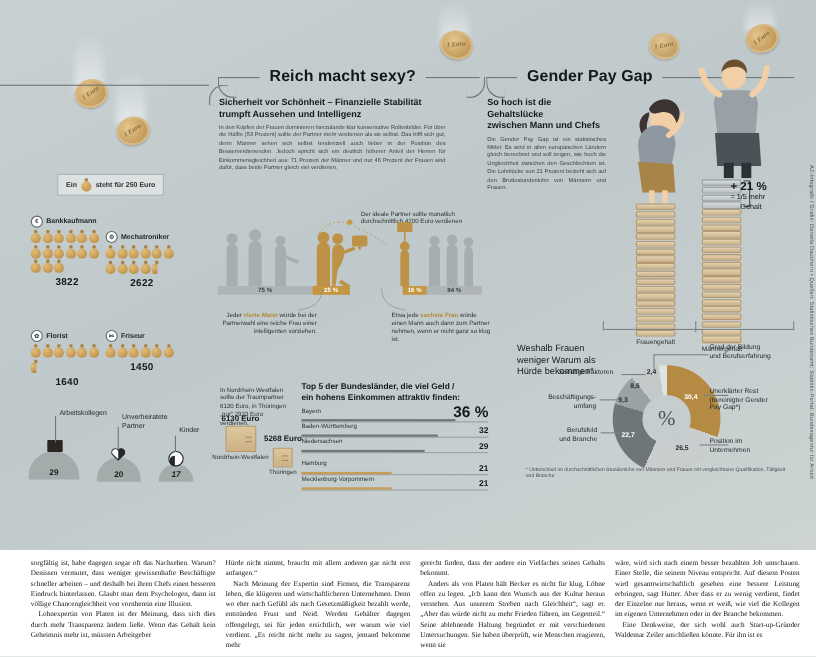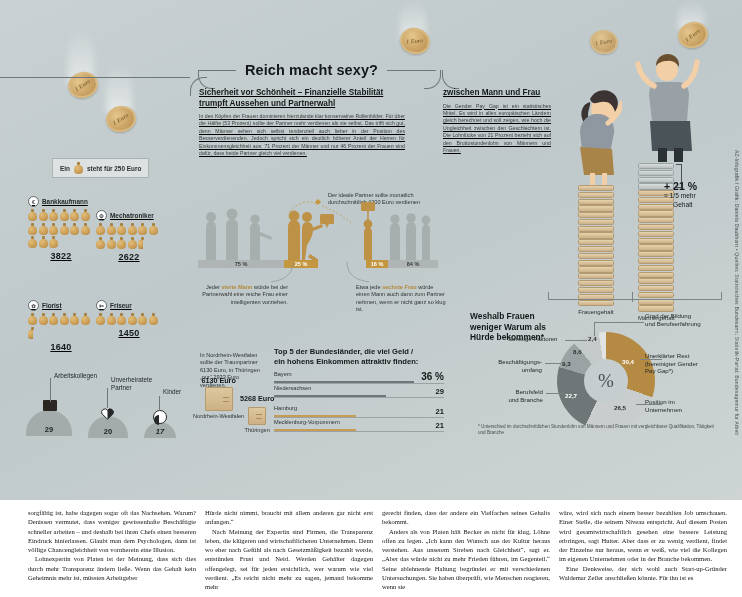--- a/index.html
+++ b/index.html
@@ -12,21 +12,21 @@
   
   #info{
     position:absolute;left:0;top:0;width:742px;height:500px;
     background:linear-gradient(155deg,#c9d1d2 0%,#bfc8ca 45%,#cdd4d3 100%);
     overflow:hidden;
   }
   #newsblock{
     position:absolute;left:0;top:500px;width:742px;height:97px;
     background:#ffffff;overflow:hidden;
   }
-  .col{position:absolute;text-decoration:underline;}
+  .col{position:absolute;}
   .body-t{font-size:5.2px;line-height:7.4px;color:#3c4243;text-align:justify;}
   .sub-h{font-size:8.2px;line-height:10.5px;font-weight:bold;color:#16191a;}
 
   
   .sect-head{position:absolute;display:flex;align-items:center;text-align:center;}
   .sect-head .rule{height:1px;background:#6d7678;flex:0 0 auto;}
   .sect-head .ttl{
     font-size:14.5px;font-weight:bold;color:#15181a;
     padding:0 9px;white-space:nowrap;letter-spacing:.1px;
   }
@@ -53,21 +53,21 @@
     border-radius:50% 50% 45% 45%;}
   .bag.half .body{width:4.5px;border-radius:50% 0 0 45%;}
 
   
   #legend{position:absolute;left:52px;top:158px;
     background:rgba(255,255,255,.42);border:1px solid rgba(130,140,142,.55);
     padding:3px 7px;display:flex;align-items:center;gap:4px;
     font-size:6.4px;font-weight:bold;color:#2b2f30;}
 
   
-  .job{position:absolute;text-decoration:underline;}
+  .job{position:absolute;}
   .job-hd{display:flex;align-items:center;gap:3px;margin-bottom:2px;}
   .job-ic{width:9px;height:9px;border-radius:50%;background:#fff;
     border:1px solid #5f6769;display:flex;align-items:center;justify-content:center;
     font-size:5.5px;color:#43494b;font-weight:bold;}
   .job-nm{font-size:6.4px;font-weight:bold;color:#1f2324;}
   .bags{width:66px;display:flex;flex-wrap:wrap;gap:1.5px;}
   .job-val{font-size:9px;font-weight:bold;color:#15181a;text-align:center;width:66px;margin-top:3px;letter-spacing:.3px;}
 
   
   .dome{position:absolute;}
@@ -90,51 +90,51 @@
   .callout b{color:#b4893a;}
 
   
   #top5{position:absolute;left:274px;top:347px;width:170px;}
   #top5 .t-h{font-size:7.6px;font-weight:bold;color:#15181a;line-height:9.6px;margin-bottom:4px;}
   .t-row{position:relative;height:13px;border-bottom:1px solid #9aa2a3;}
   .t-row .nm{position:absolute;left:0;top:0.5px;font-size:5.6px;color:#2c3132;}
   .t-row .bar{position:absolute;left:0;bottom:0;height:2.6px;background:#6f7779;}
   .t-row.gold .bar{background:#c79c55;}
   .t-row .vl{position:absolute;right:0;bottom:1.5px;font-size:7.6px;font-weight:bold;color:#15181a;}
-  .t-row.first .vl{font-size:10px;}
+  .t-row.first .vl{font-size:14px;}
 
   
   .wallet{position:absolute;}
   .wallet .w{background:linear-gradient(180deg,#ddc79e,#cdb184);border:1px solid #b59a6d;border-radius:1px;position:relative;}
   .wallet .w:after{content:"";position:absolute;right:3px;top:40%;width:6px;height:3px;
     border-top:1px solid #a98d5e;border-bottom:1px solid #a98d5e;}
   .wallet .wl{font-size:5.6px;color:#2c3132;text-align:center;margin-top:2px;}
   .wallet .wv{font-size:7.2px;font-weight:bold;color:#15181a;text-align:center;margin-bottom:2px;}
 
   
   .stack{position:absolute;}
   .stack .cn{height:4.2px;background:linear-gradient(180deg,#e6d3ae,#cbb189);
              border:.5px solid #b49a72;border-radius:1.5px;margin-bottom:.6px;}
   .stack .cn.grey{background:linear-gradient(180deg,#d9dcdc,#b9bfc0);border-color:#9aa1a2;}
   .stack .sl{font-size:6px;color:#2a2f30;text-align:center;margin-top:3px;}
 
-  #plus21{position:absolute;left:664px;top:180px;font-size:10.5px;font-weight:bold;color:#15181a;}
+  #plus21{position:absolute;left:664px;top:164px;font-size:10.5px;font-weight:bold;color:#15181a;}
   #plus21 .sm{font-size:6.6px;font-weight:normal;line-height:8.5px;display:block;}
 
   
   #donut{position:absolute;left:557px;top:332px;width:98px;height:98px;border-radius:50%;}
   #donut .hole{position:absolute;left:27px;top:27px;width:44px;height:44px;border-radius:50%;
     background:#c5cdce;display:flex;align-items:center;justify-content:center;
     font-size:19px;color:#4b5253;font-family:"Liberation Serif",serif;}
   .dv{position:absolute;font-size:6.2px;font-weight:bold;color:#2a2e2f;}
   .dlab{position:absolute;font-size:6.1px;line-height:7.6px;color:#24292a;}
   .lead{position:absolute;background:#7b8385;height:.8px;}
   .leadv{position:absolute;background:#7b8385;width:.8px;}
 
-  #whytitle{position:absolute;left:470px;top:311px;font-size:8.4px;font-weight:bold;
+  #whytitle{position:absolute;left:470px;top:311px;font-size:8.4px;font-weight:normal;
             color:#15181a;line-height:10.6px;}
   #foot{position:absolute;left:478px;top:424px;width:240px;font-size:4.6px;line-height:6.2px;color:#474d4e;}
 
   
   .brace{position:absolute;border:1px solid #7b8385;border-top:none;height:7px;}
 
   #credit{position:absolute;right:2px;top:150px;font-size:5px;color:#4d5354;
     writing-mode:vertical-rl;letter-spacing:.2px;white-space:nowrap;}
 
   
@@ -173,20 +173,25 @@
   <div class="curl" style="left:190px;top:77px;transform:scaleY(-1);"></div>
 
   <div class="sect-head" style="left:198px;top:62px;width:238px;">
     <div class="rule" style="width:38px;"></div>
     <div class="ttl">Reich macht sexy?</div>
     <div class="rule" style="flex:1;"></div>
   </div>
   <div class="curl" style="left:198px;top:70px;"></div>
   <div class="curl r" style="left:424px;top:70px;"></div>
 
+  <div class="sect-head" style="left:442px;top:62px;width:280px;">
+    <div class="rule" style="width:28px;"></div>
+    <div class="ttl">Gender Pay Gap</div>
+    <div class="rule" style="flex:1;"></div>
+  </div>
   <div class="curl" style="left:442px;top:70px;"></div>
 
   <div id="legend">
     <span>Ein</span>
     <span class="bag">
         <i class="neck"></i>
         <i class="body"></i>
       </span>
     <span>steht für 250 Euro</span>
   </div>
@@ -414,21 +419,21 @@
       <svg width="10" height="10" viewBox="0 0 10 10" style="margin:0">
           <path d="M5 0a5 5 0 0 0 0 10z" fill="#24282a"></path>
         </svg>
     </div>
     <div class="stem" style="left:141px;top:38px;height:15px;"></div>
     <div class="lbl" style="left:145px;top:30px;">Kinder</div>
   </div>
 
   <div class="col" style="left:199px;top:88px;width:206px;">
     <div class="sub-h">Sicherheit vor Schönheit – Finanzielle Stabilität</div>
-    <div class="sub-h" style="margin-bottom:4px;">trumpft Aussehen und Partnerwahl</div>
+    <div class="sub-h" style="margin-bottom:4px;">trumpft Aussehen und Intelligenz</div>
     <div class="body-t">In den Köpfen der Frauen dominieren hierzulande klar konservative Rollenbilder. Für über die Hälfte (53 Prozent) sollte der Partner mehr verdienen als sie selbst. Das trifft sich gut, denn Männer sehen sich selbst tendenziell auch lieber in der Position des Besserverdienenden. Jedoch spricht sich ein deutlich höherer Anteil der Herren für Einkommensgleichheit aus: 71 Prozent der Männer und nur 46 Prozent der Frauen sind dafür, dass beide Partner gleich viel verdienen.</div>
   </div>
 
   <div class="callout" style="left:328px;top:192px;width:104px;">Der ideale Partner sollte monatlich durchschnittlich 4200 Euro verdienen</div>
 
   <div id="silo">
     <div class="baseline" style="left:0;width:86px;"></div>
     <div class="pcttag grey" style="left:0;width:86px;">75 %</div>
     <div class="baseline pcttag gold" style="left:86px;width:34px;">25 %</div>
     <div class="baseline" style="left:168px;width:22px;background:#c4963f;"></div>
@@ -503,38 +508,44 @@
 
   <div id="top5">
     <div class="t-h">Top 5 der Bundesländer, die viel Geld /</div>
     <div class="t-h" style="margin-top:-4px;">ein hohens Einkommen attraktiv finden:</div>
     <div class="t-row first">
       <div class="nm">Bayern</div>
       <div class="bar" style="width:140px;"></div>
       <div class="vl">36 %</div>
     </div>
     <div class="t-row">
+      <div class="nm">Baden-Württemberg</div>
+      <div class="bar" style="width:124px;"></div>
+      <div class="vl">32</div>
+    </div>
+    <div class="t-row">
       <div class="nm">Niedersachsen</div>
       <div class="bar" style="width:112px;"></div>
       <div class="vl">29</div>
     </div>
     <div class="t-row gold" style="margin-top:6px;">
       <div class="nm">Hamburg</div>
       <div class="bar" style="width:82px;"></div>
       <div class="vl">21</div>
     </div>
     <div class="t-row gold">
       <div class="nm">Mecklenburg-Vorpommern</div>
       <div class="bar" style="width:82px;"></div>
       <div class="vl">21</div>
     </div>
   </div>
 
   <div class="col" style="left:443px;top:88px;width:108px;">
-    <div class="sub-h" style="margin-bottom:4px;">zwischen Mann und Frau</div>
+    <div class="sub-h">So hoch ist die Gehaltslücke</div>
+    <div class="sub-h" style="margin-bottom:4px;">zwischen Mann und Chefs</div>
     <div class="body-t">Die Gender Pay Gap ist ein statistisches Mittel. Es wird in allen europäischen Ländern gleich berechnet und soll zeigen, wie hoch die Ungleichheit zwischen den Geschlechtern ist. Die Lohnlücke von 21 Prozent bezieht sich auf den Bruttostundenlohn von Männern und Frauen.</div>
   </div>
 
   <svg style="position:absolute;left:556px;top:85px;" width="66" height="100" viewBox="0 0 66 100">
     <path d="M36 30c-3-12 4-22 13-22 8 0 13 7 13 15 0 6-2 12-6 15l-3 6-12-6z" fill="#f2cfa6"></path>
     <path d="M34 14c4-9 17-12 24-5 6 6 4 14 1 18-2-8-7-11-14-10-5 1-9 3-11-3z" fill="#3c3432"></path>
     <path d="M34 17c-7 2-10 9-8 16 2 8 6 10 8 9 2-2-2-6-2-12 0-5 3-10 2-13z" fill="#3c3432"></path>
     <path d="M38 29c-8 2-14 9-14 18l2 18 28 3 4-20c1-10-5-18-14-19z" fill="#8f98a0"></path>
     <path d="M24 62l32 2 2 26H28z" fill="#a98449"></path>
     <rect x="34" y="88" width="5" height="26" fill="#f2cfa6"></rect>

